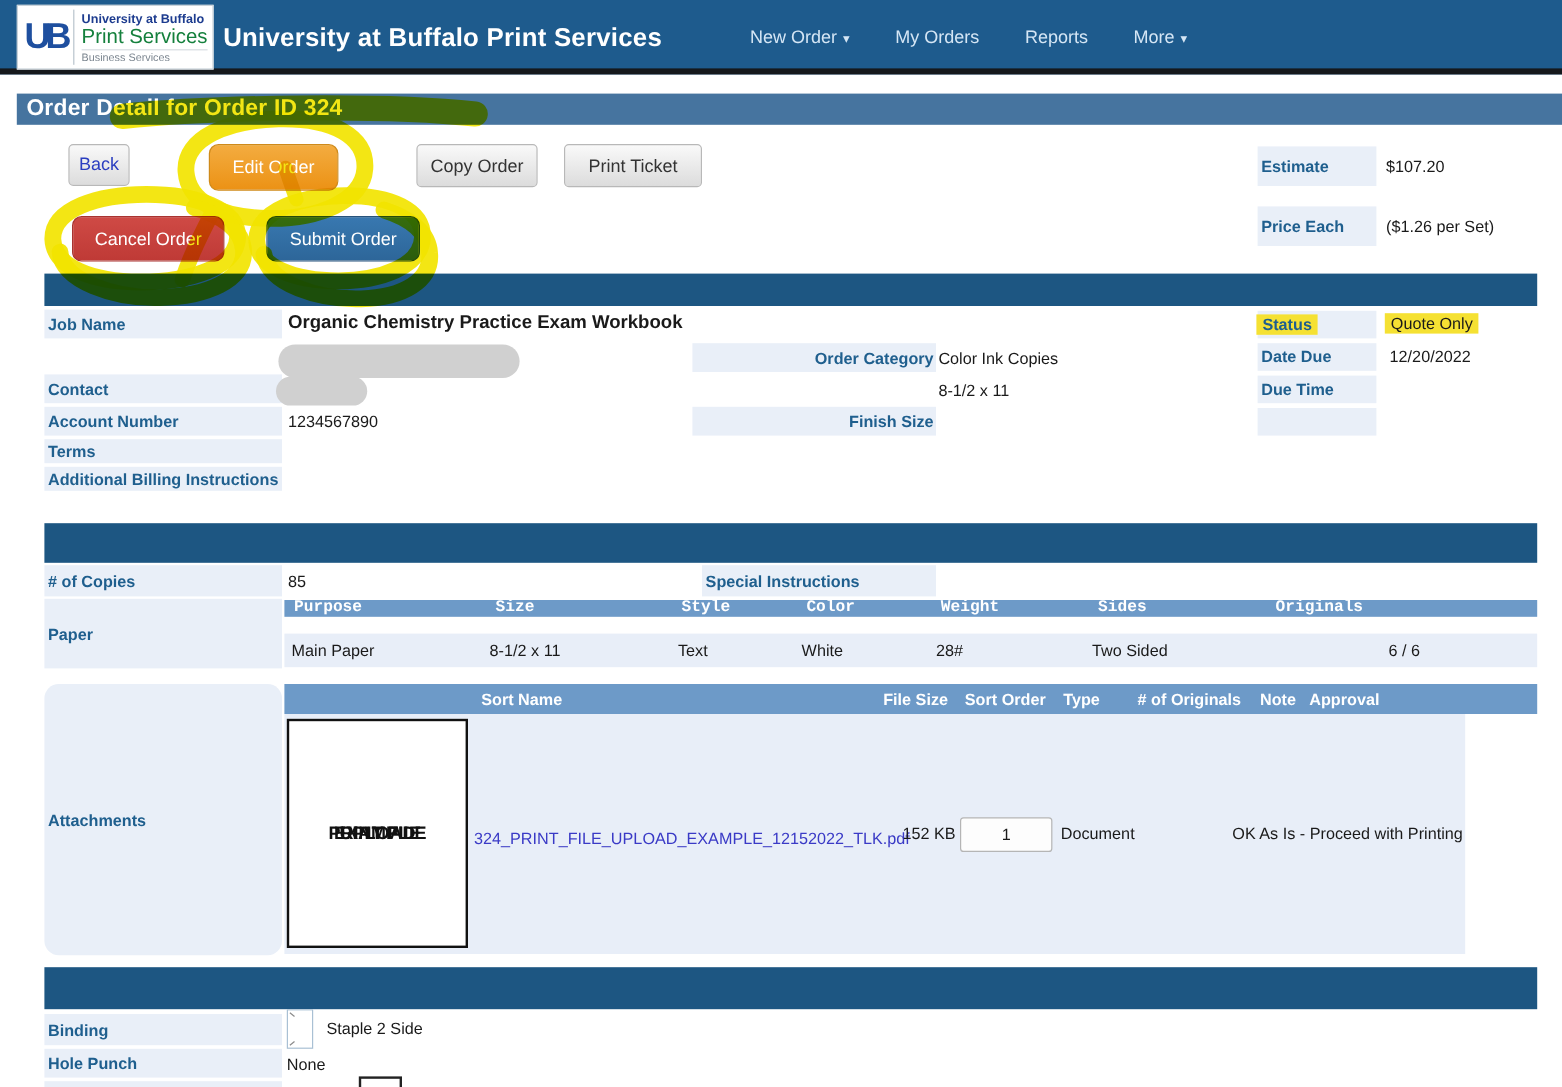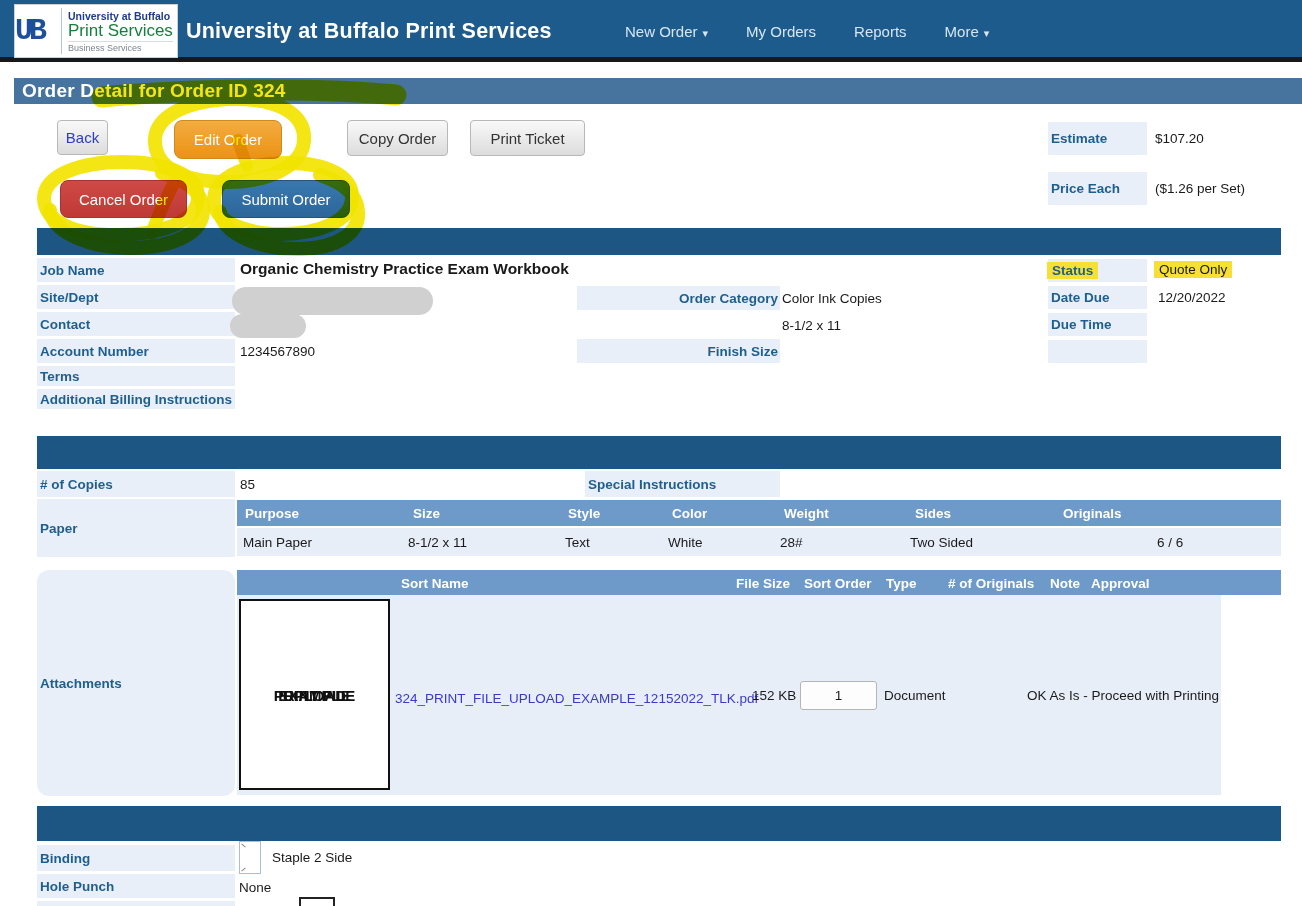--- a/index.html
+++ b/index.html
@@ -2,21 +2,21 @@
 <html><head>
 <meta charset="utf-8">
 <style>
   * { margin:0; padding:0; box-sizing:border-box; }
   body { background:#fff; font-family:"Liberation Sans", sans-serif; }
   #app { position:relative; width:1302px; height:906px; background:#fff; overflow:hidden; }
 
   
   .topnav { position:absolute; left:0; top:0; width:1302px; height:62px; background:#1e5b8d; border-bottom:5px solid #15181c; }
   .logo-box { position:absolute; left:14px; top:4px; width:164px; height:54px; background:#fff; border:1px solid #c9d2d9; display:flex; align-items:center; }
-  .ub-glyph { width:46px; text-align:left; font-family:Liberation Mono, monospace; font-weight:bold; font-size:30px; color:#1e4f9f; letter-spacing:-4px; }
+  .ub-glyph { width:46px; text-align:center; font-family:Liberation Sans, sans-serif; font-weight:bold; font-size:30px; color:#1e4f9f; letter-spacing:-4px; }
   .logo-text { border-left:1px solid #b9c4cc; padding-left:6px; height:46px; display:flex; flex-direction:column; justify-content:center; }
   .logo-l1 { font-size:10.5px; font-weight:bold; color:#1d3c8f; }
   .logo-l2 { font-size:17px; color:#15803d; line-height:18px; }
   .logo-l3 { font-size:9px; color:#7c8690; border-top:1px solid #d7dde2; margin-top:1px; padding-top:1px; }
   .brand-title { position:absolute; left:186px; top:0; height:62px; display:flex; align-items:center; color:#fff; font-size:21.5px; font-weight:bold; letter-spacing:.2px; }
   .nav-items { position:absolute; left:625px; top:0; height:62px; display:flex; align-items:center; gap:38px; }
   .nav-item { color:#d5e6f5; font-size:15px; cursor:pointer; white-space:nowrap; }
   .nav-item .arr { font-size:11px; margin-left:5px; }
 
   
@@ -99,21 +99,20 @@
   <div class="lbl-cell price-lbl" style="left:1048px; top:122px;">Estimate</div>
   <div class="val" style="left:1155px; top:131px;">$107.20</div>
   <div class="lbl-cell price-lbl" style="left:1048px; top:172px;">Price Each</div>
   <div class="val" style="left:1155px; top:181px;">($1.26 per Set)</div>
 
   <div class="bar" style="top:228px; height:27px;"></div>
 
   <div class="lbl-cell" style="left:37px; top:258px; width:198px; height:24px;">Job Name</div>
   <div class="val" style="left:240px; top:260px; font-weight:bold; font-size:15.5px;">Organic Chemistry Practice Exam Workbook</div>
 
-  <div class="lbl-cell" style="left:37px; top:285px; width:198px; height:24px;">Site/Dept</div>
   <div class="redact" style="left:232px; top:287px; width:201px; height:28px; border-radius:14px;"></div>
 
   <div class="lbl-cell" style="left:37px; top:312px; width:198px; height:24px;">Contact</div>
   <div class="redact" style="left:230px; top:314px; width:76px; height:24px; border-radius:12px;"></div>
 
   <div class="lbl-cell" style="left:37px; top:339px; width:198px; height:24px;">Account Number</div>
   <div class="val" style="left:240px; top:344px;">1234567890</div>
 
   <div class="lbl-cell" style="left:37px; top:366px; width:198px; height:20px;">Terms</div>
   <div class="lbl-cell" style="left:37px; top:389px; width:198px; height:20px;">Additional Billing Instructions</div>
@@ -132,21 +131,21 @@
   <div class="lbl-cell" style="left:1048px; top:313px; width:99px; height:23px;">Due Time</div>
   <div class="lbl-cell" style="left:1048px; top:340px; width:99px; height:23px;"></div>
 
   <div class="bar" style="top:436px; height:33px;"></div>
 
   <div class="lbl-cell" style="left:37px; top:471px; width:198px; height:26px;"># of Copies</div>
   <div class="val" style="left:240px; top:477px;">85</div>
   <div class="lbl-cell" style="left:585px; top:471px; width:195px; height:26px;">Special Instructions</div>
 
   <div class="lbl-cell" style="left:37px; top:499px; width:198px; height:58px;">Paper</div>
-  <div class="thead" style="left:237px; top:500px; width:1044px; height:26px;">
+  <div class="thead" style="left:237px; top:500px; width:1044px; height:14px;font-family:Liberation Mono, monospace;">
     <span style="left:8px;">Purpose</span>
     <span style="left:176px;">Size</span>
     <span style="left:331px;">Style</span>
     <span style="left:435px;">Color</span>
     <span style="left:547px;">Weight</span>
     <span style="left:678px;">Sides</span>
     <span style="left:826px;">Originals</span>
   </div>
   <div class="trow" style="left:237px; top:528px; width:1044px; height:28px;">
     <span style="left:6px;">Main Paper</span>

